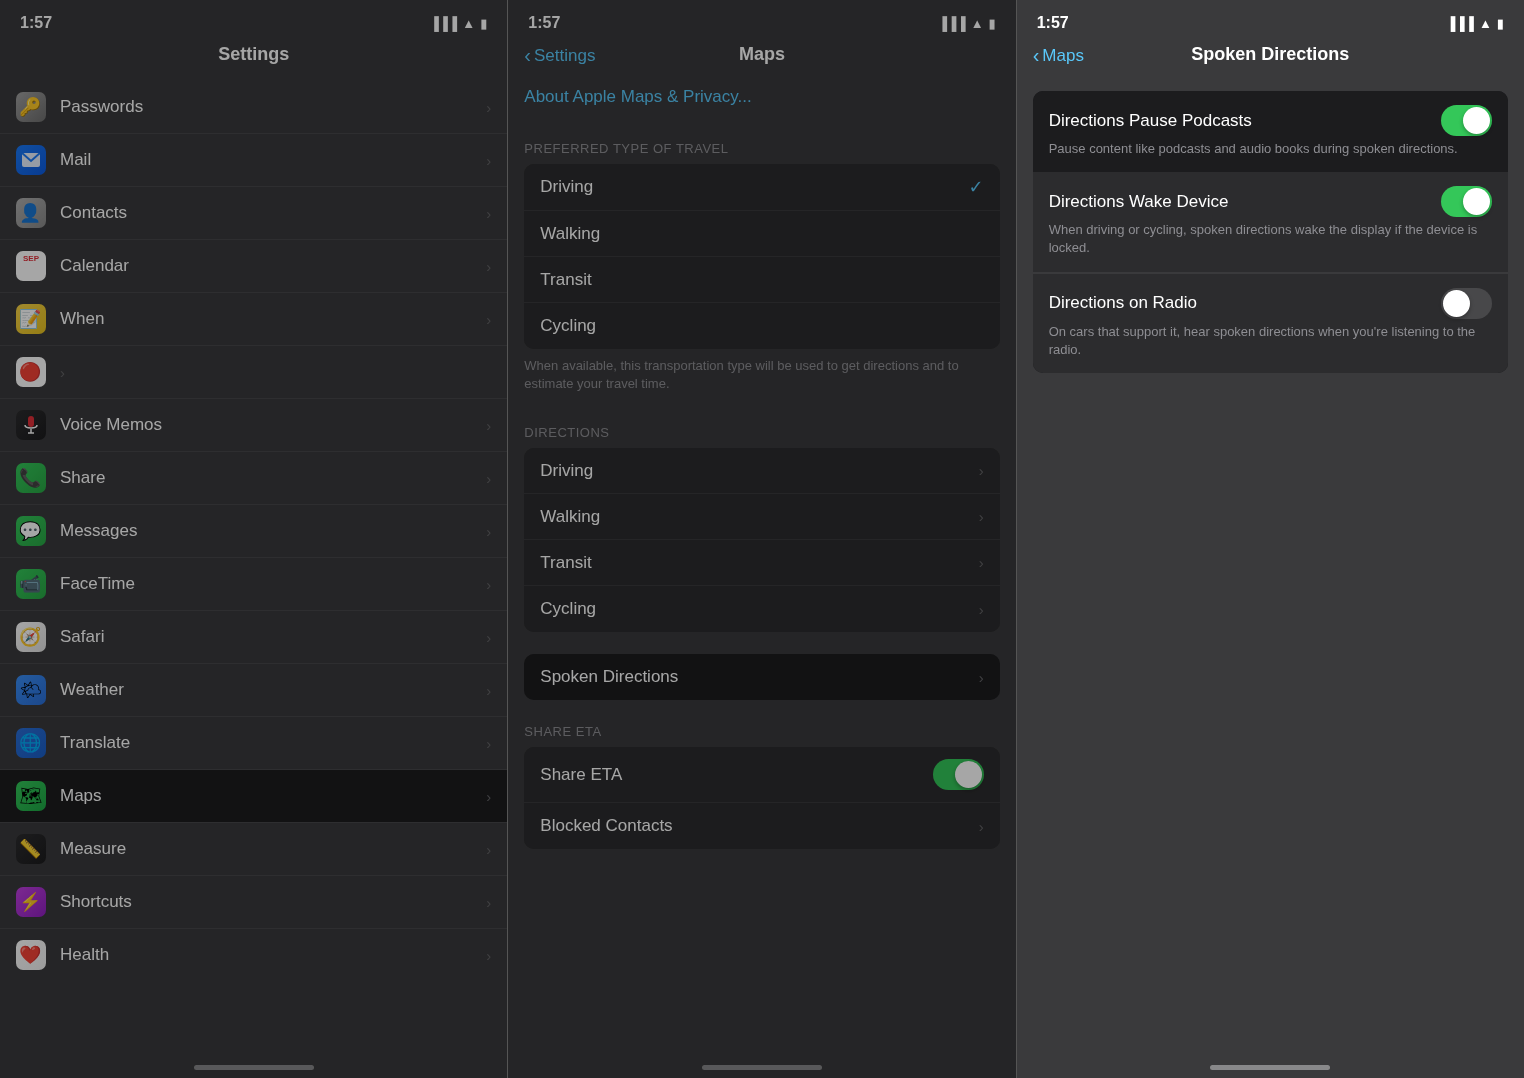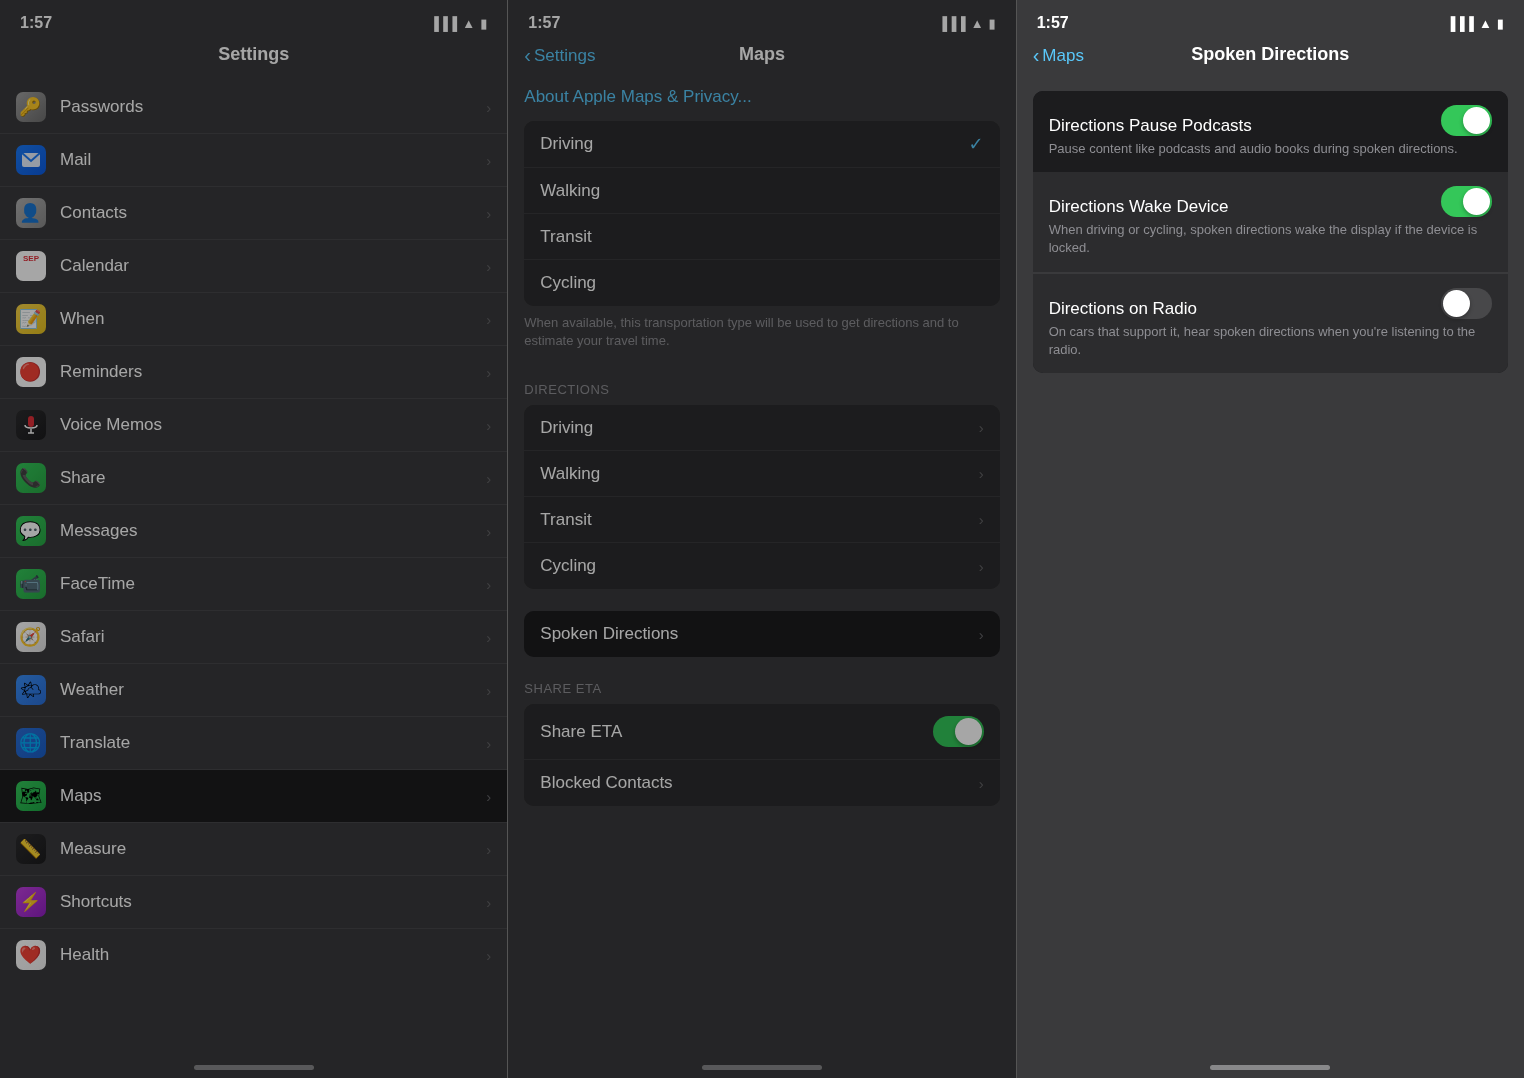--- a/index.html
+++ b/index.html
@@ -248,21 +248,21 @@
       margin: 16px 16px 0;
       overflow: hidden;
     }
     .spoken-item {
       padding: 14px 16px;
       border-bottom: 1px solid #3a3a3c;
     }
     .spoken-item:last-child { border-bottom: none; }
     .spoken-item-row {
       display: flex;
-      align-items: flex-end;
+      align-items: center;
       justify-content: space-between;
     }
     .spoken-item-label {
       font-size: 17px;
       color: #fff;
       flex: 1;
     }
     .spoken-item-desc {
       font-size: 13px;
       color: #8e8e93;
@@ -345,21 +345,20 @@
       </div>
 
       <div class="settings-item">
         <div class="app-icon notes">📝</div>
         <span class="settings-label">When</span>
         <span class="settings-chevron">›</span>
       </div>
 
       <div class="settings-item">
         <div class="app-icon reminders">🔴</div>
-        <span class="settings-label">Reminders</span>
         <span class="settings-chevron">›</span>
       </div>
 
       <div class="settings-item">
         <div class="app-icon voicememos">
           <svg width="14" height="18" viewBox="0 0 14 18">
               <rect x="4" y="0" width="6" height="11" rx="3" fill="#e0303a"></rect>
               <path d="M1 9 C1 13 13 13 13 9" stroke="#fff" stroke-width="1.5" fill="none"></path>
               <line x1="7" y1="13" x2="7" y2="17" stroke="#fff" stroke-width="1.5"></line>
               <line x1="4" y1="17" x2="10" y2="17" stroke="#fff" stroke-width="1.5"></line>
@@ -448,20 +447,21 @@
     <div class="nav-back">
       <span class="nav-back-chevron">‹</span>
       <span>Settings</span>
     </div>
     <span class="nav-title">Maps</span>
   </div>
   <div class="scroll-content">
 
     <div class="about-link">About Apple Maps &amp; Privacy...</div>
 
+    <div class="section-header">PREFERRED TYPE OF TRAVEL</div>
     <div class="list-group">
       <div class="list-item selected">
         <span class="list-item-label">Driving</span>
         <span class="list-item-check">✓</span>
       </div>
       <div class="list-item">
         <span class="list-item-label">Walking</span>
       </div>
       <div class="list-item">
         <span class="list-item-label">Transit</span>

